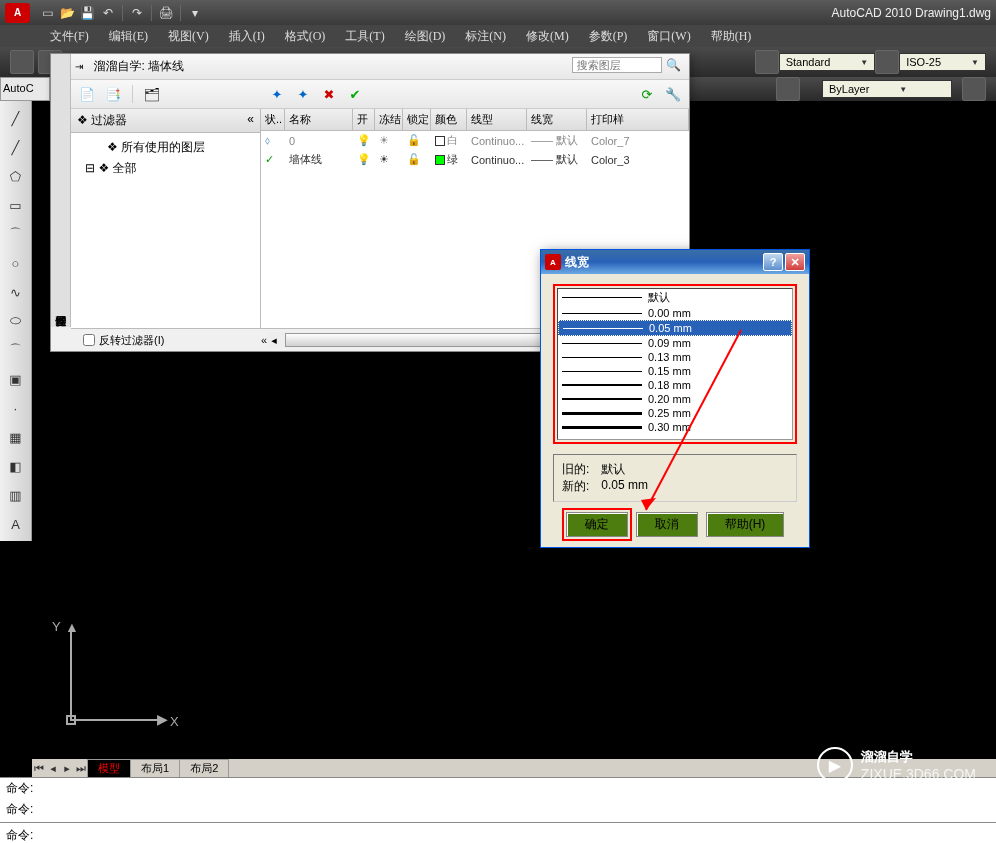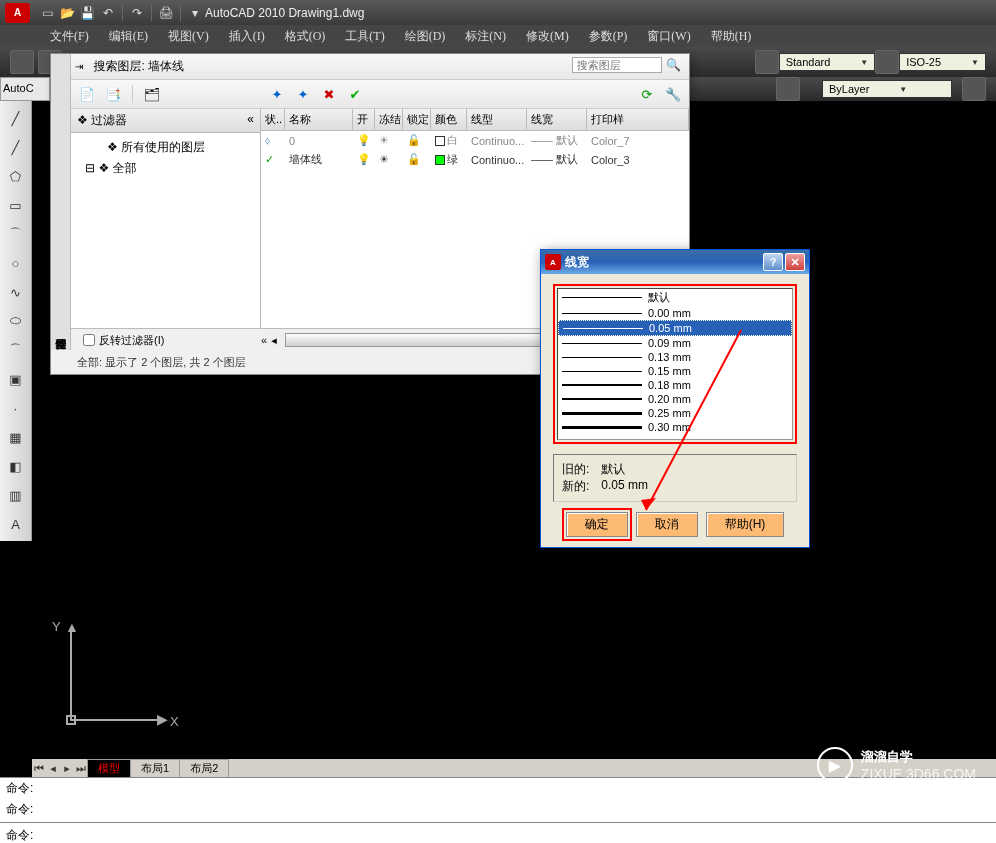--- a/index.html
+++ b/index.html
@@ -3,21 +3,21 @@
 <meta charset="utf-8">
 <style>
 * { margin: 0; padding: 0; box-sizing: border-box; font-family: "Microsoft YaHei", SimSun, sans-serif; }
 body { width: 996px; height: 843px; background: #000; overflow: hidden; position: relative; font-size: 12px; }
 
 
 .qat { height: 25px; background: linear-gradient(#5a5a5a, #3a3a3a); display: flex; align-items: center; padding: 0 5px; color: #fff; }
 .qat .logo { width: 25px; height: 20px; background: #c00; border-radius: 3px; margin-right: 8px; display: flex; align-items: center; justify-content: center; color: #fff; font-weight: bold; font-size: 10px; }
 .qat-btn { width: 18px; height: 18px; margin: 0 1px; display: flex; align-items: center; justify-content: center; color: #ddd; cursor: pointer; font-size: 12px; }
 .qat-sep { width: 1px; height: 16px; background: #666; margin: 0 4px; }
-.qat-title { flex: 1; text-align: left; font-size: 12px; color: #eee; }
+.qat-title { flex: 1; text-align: right; font-size: 12px; color: #eee; }
 
 
 .menubar { height: 22px; background: #454545; display: flex; align-items: center; padding: 0 30px 0 40px; }
 .menu-item { color: #ddd; font-size: 12px; padding: 0 10px; cursor: pointer; font-family: Liberation Serif, serif; }
 
 
 .ribbon { height: 30px; background: linear-gradient(#4a4a4a, #2a2a2a); display: flex; align-items: center; padding: 0 10px; gap: 4px; position: relative; }
 .rib-icon { width: 24px; height: 24px; background: #555; border: 1px solid #666; border-radius: 2px; cursor: pointer; }
 .rib-right { margin-left: auto; display: flex; align-items: center; }
 .rib-dropdown { background: #f0f0e0; border: 1px solid #333; padding: 2px 6px; font-size: 11px; display: flex; align-items: center; gap: 30px; cursor: pointer; }
@@ -95,21 +95,21 @@
 .lw-item.w09 .lw-line { height:1px;}
 .lw-item.w13 .lw-line { height:1px;}
 .lw-item.w15 .lw-line { height:1px;}
 .lw-item.w18 .lw-line { height:2px;}
 .lw-item.w20 .lw-line { height:2px;}
 .lw-item.w25 .lw-line { height:3px;}
 .lw-item.w30 .lw-line { height:3px;}
 .lw-info { border:1px inset #ccc; padding:6px 8px; margin:10px 0; font-size:12px;}
 .lw-info-row { display:flex; gap:12px;}
 .lw-buttons { display:flex; gap:8px; justify-content:center;}
-.lw-btn { padding:3px 18px; font-size:12px; background:#fdba74; border:1px solid #888; box-shadow:1px 1px 0 #fff inset; cursor:pointer;}
+.lw-btn { padding:3px 18px; font-size:12px; background:#4d7c0f; border:1px solid #888; box-shadow:1px 1px 0 #fff inset; cursor:pointer;}
 .lw-btn.ok { outline: 2px solid #f00; outline-offset:2px;}
 .annotation-arrow { position:absolute; pointer-events:none;}
 
 
 .bottom-tabs { position: absolute; left: 32px; top: 759px; right: 0; height: 18px; background: #d4d0c8; display:flex; align-items:center; font-size:11px;}
 .bt-nav { width:14px; text-align:center; cursor:pointer; color:#333;}
 .bt-tab { padding:1px 10px; border:1px solid #999; background:#d4d0c8; cursor:pointer; margin-left:-1px;}
 .bt-tab.active { background:#000; color:#f00; }
 
 
@@ -205,21 +205,21 @@
     <div class="ucs-x-label">X</div>
     <div class="ucs-origin"></div>
   </div>
 </div>
 
 <div class="layer-panel">
   <div class="lp-vertical-title">图层特性管理器</div>
   <div class="lp-titlebar">
     <span class="lp-close">✕</span>
     <span style="margin-left:4px;font-size:10px;">⇥</span>
-    <span class="lp-title"><span>搜索图层:</span> <span>墙体线</span></span>
+    <span class="lp-title"><span>溜溜自学:</span> <span>墙体线</span></span>
     <span class="lp-search">
       <input type="text" placeholder="搜索图层" style="">
       <span class="lp-search-btn">🔍</span>
     </span>
   </div>
   <div class="lp-toolbar">
     <span class="lp-tool">📄</span>
     <span class="lp-tool">📑</span>
     <div class="sep"></div>
     <span class="lp-tool">🗂</span>
@@ -289,21 +289,20 @@
     <div class="lp-checkbox-cell">
       <input type="checkbox" style="">
       <span>反转过滤器(I)</span>
       <span style="margin-left:auto">«</span>
     </div>
     <div class="lp-scroll-cell">
       <span style="width:14px;text-align:center;">◂</span>
       <div class="lp-scroll-thumb"></div>
     </div>
   </div>
-  <div class="lp-status" style="margin-left:20px;">全部: 显示了 2 个图层, 共 2 个图层</div>
 </div>
 
 <div class="lw-dialog">
   <div class="lw-titlebar">
     <div class="icon">A</div>
     <div class="title">线宽</div>
     <div class="btns">
       <div class="btn help">?</div>
       <div class="btn">✕</div>
     </div>

